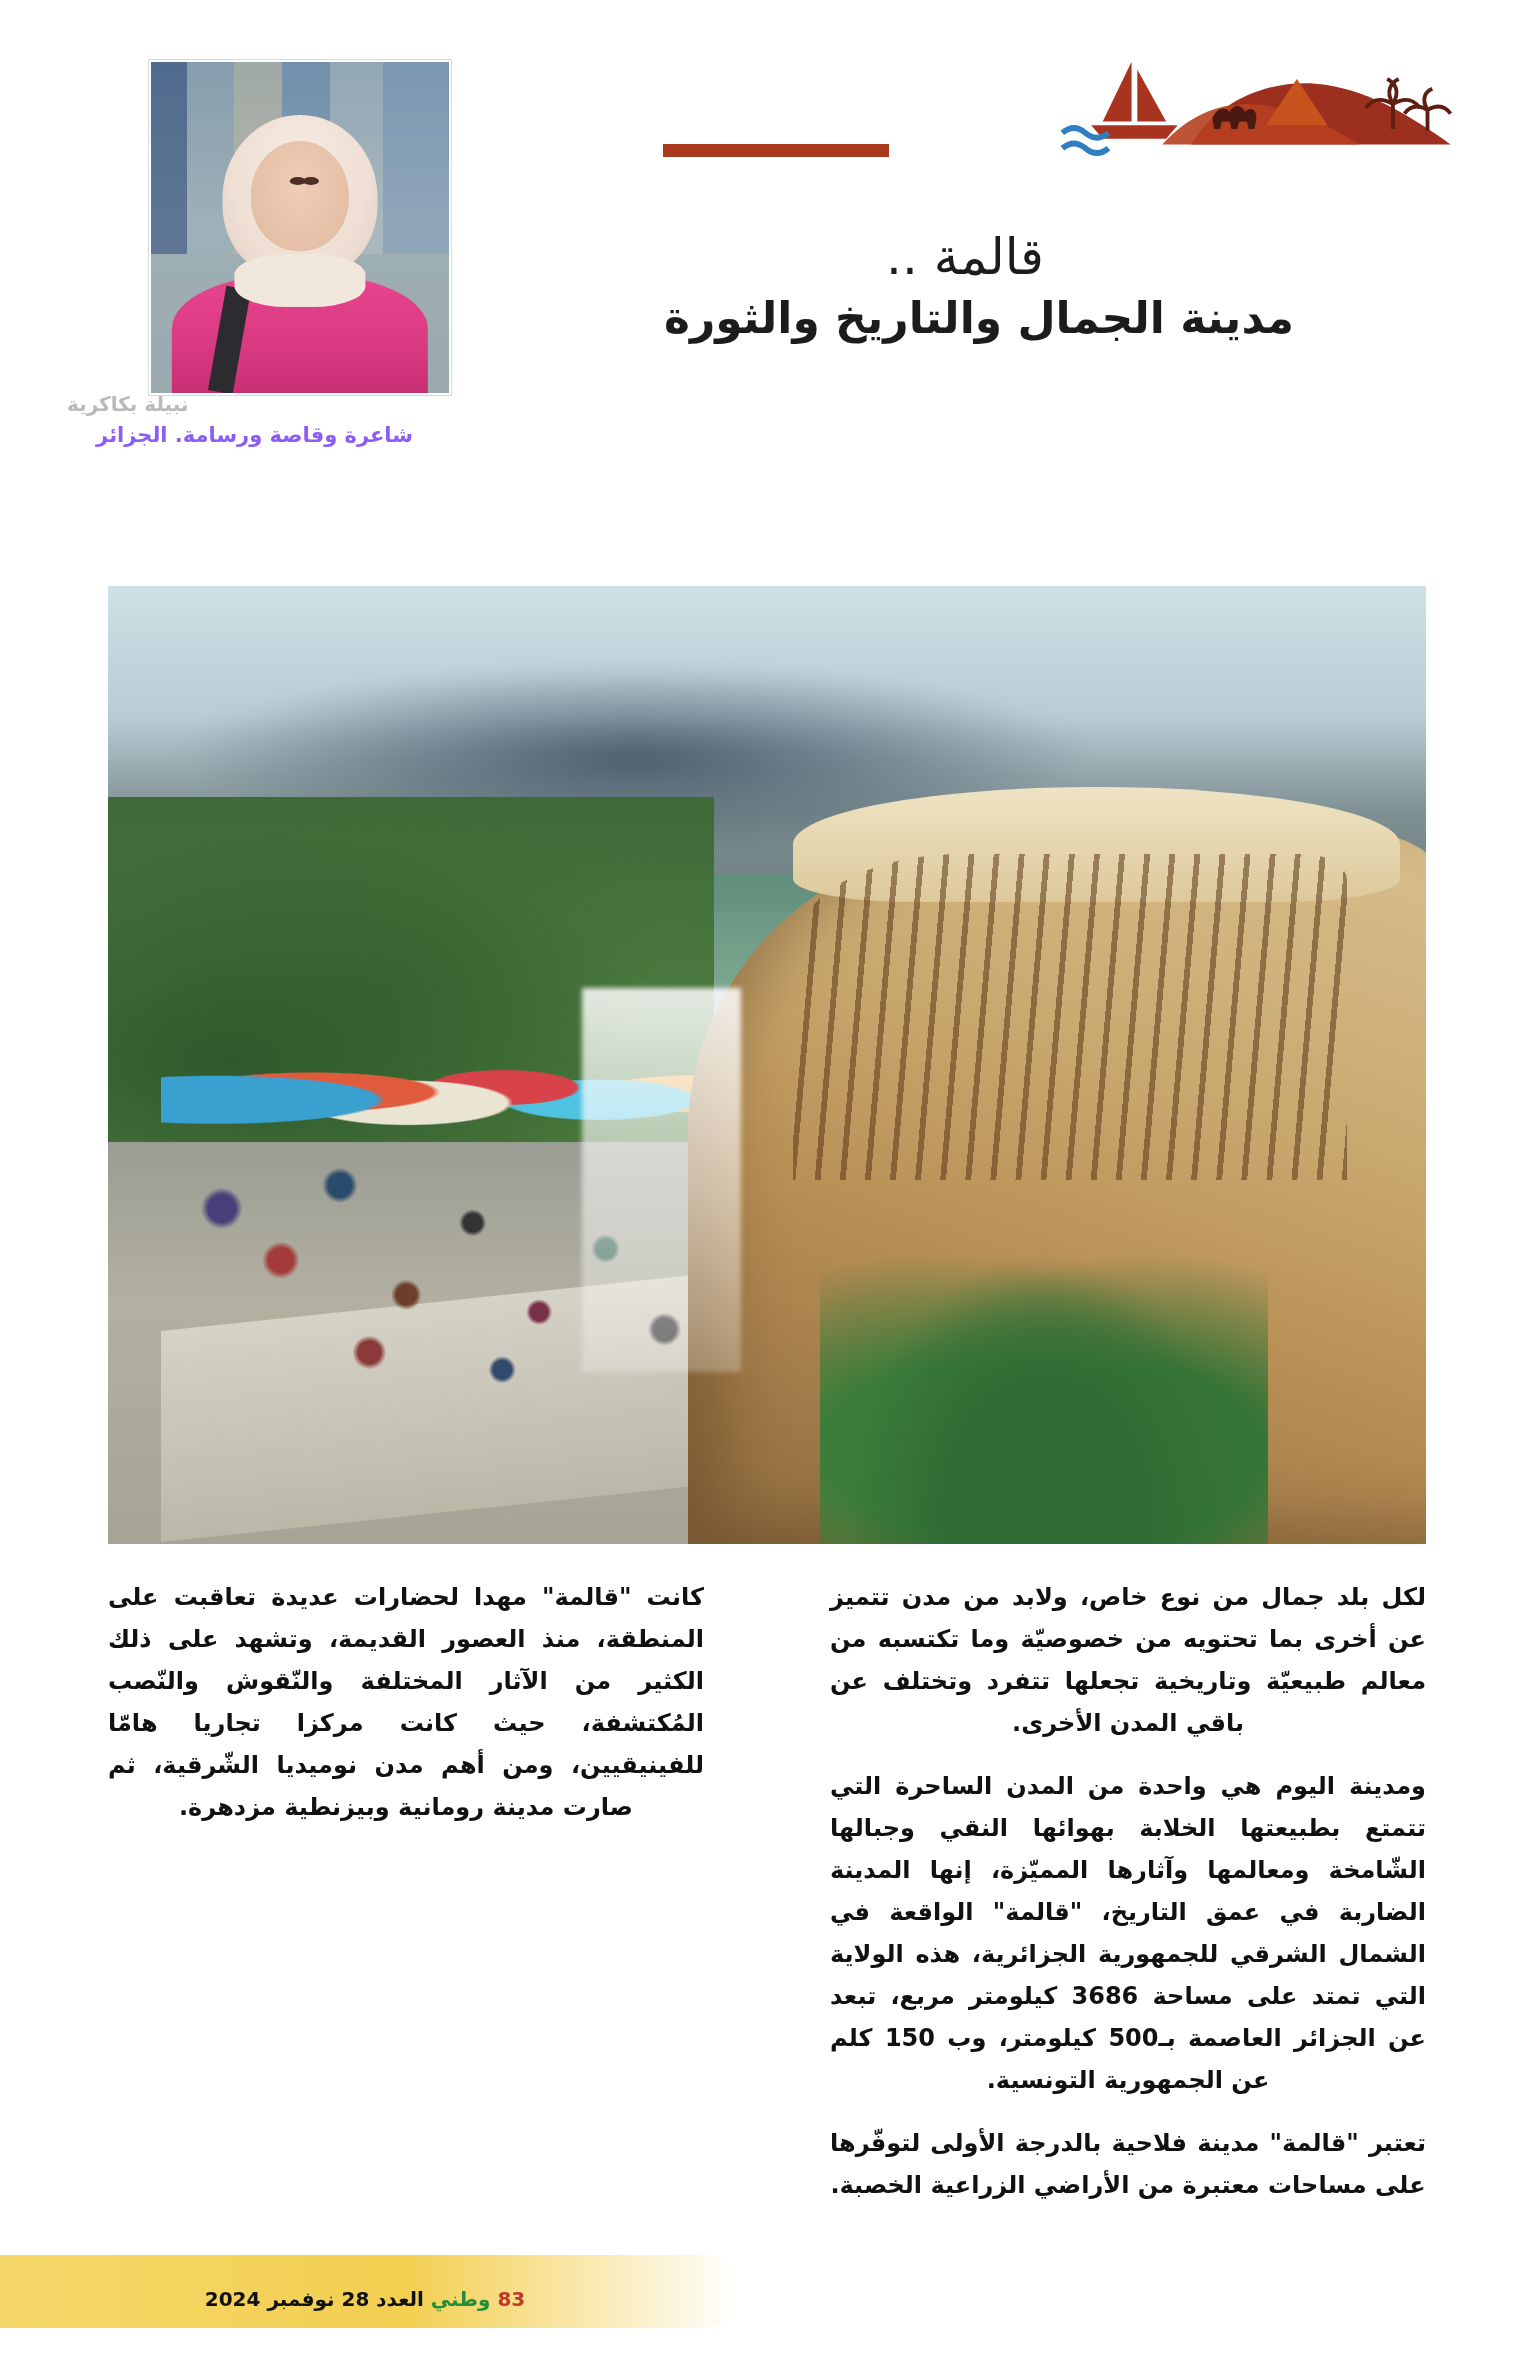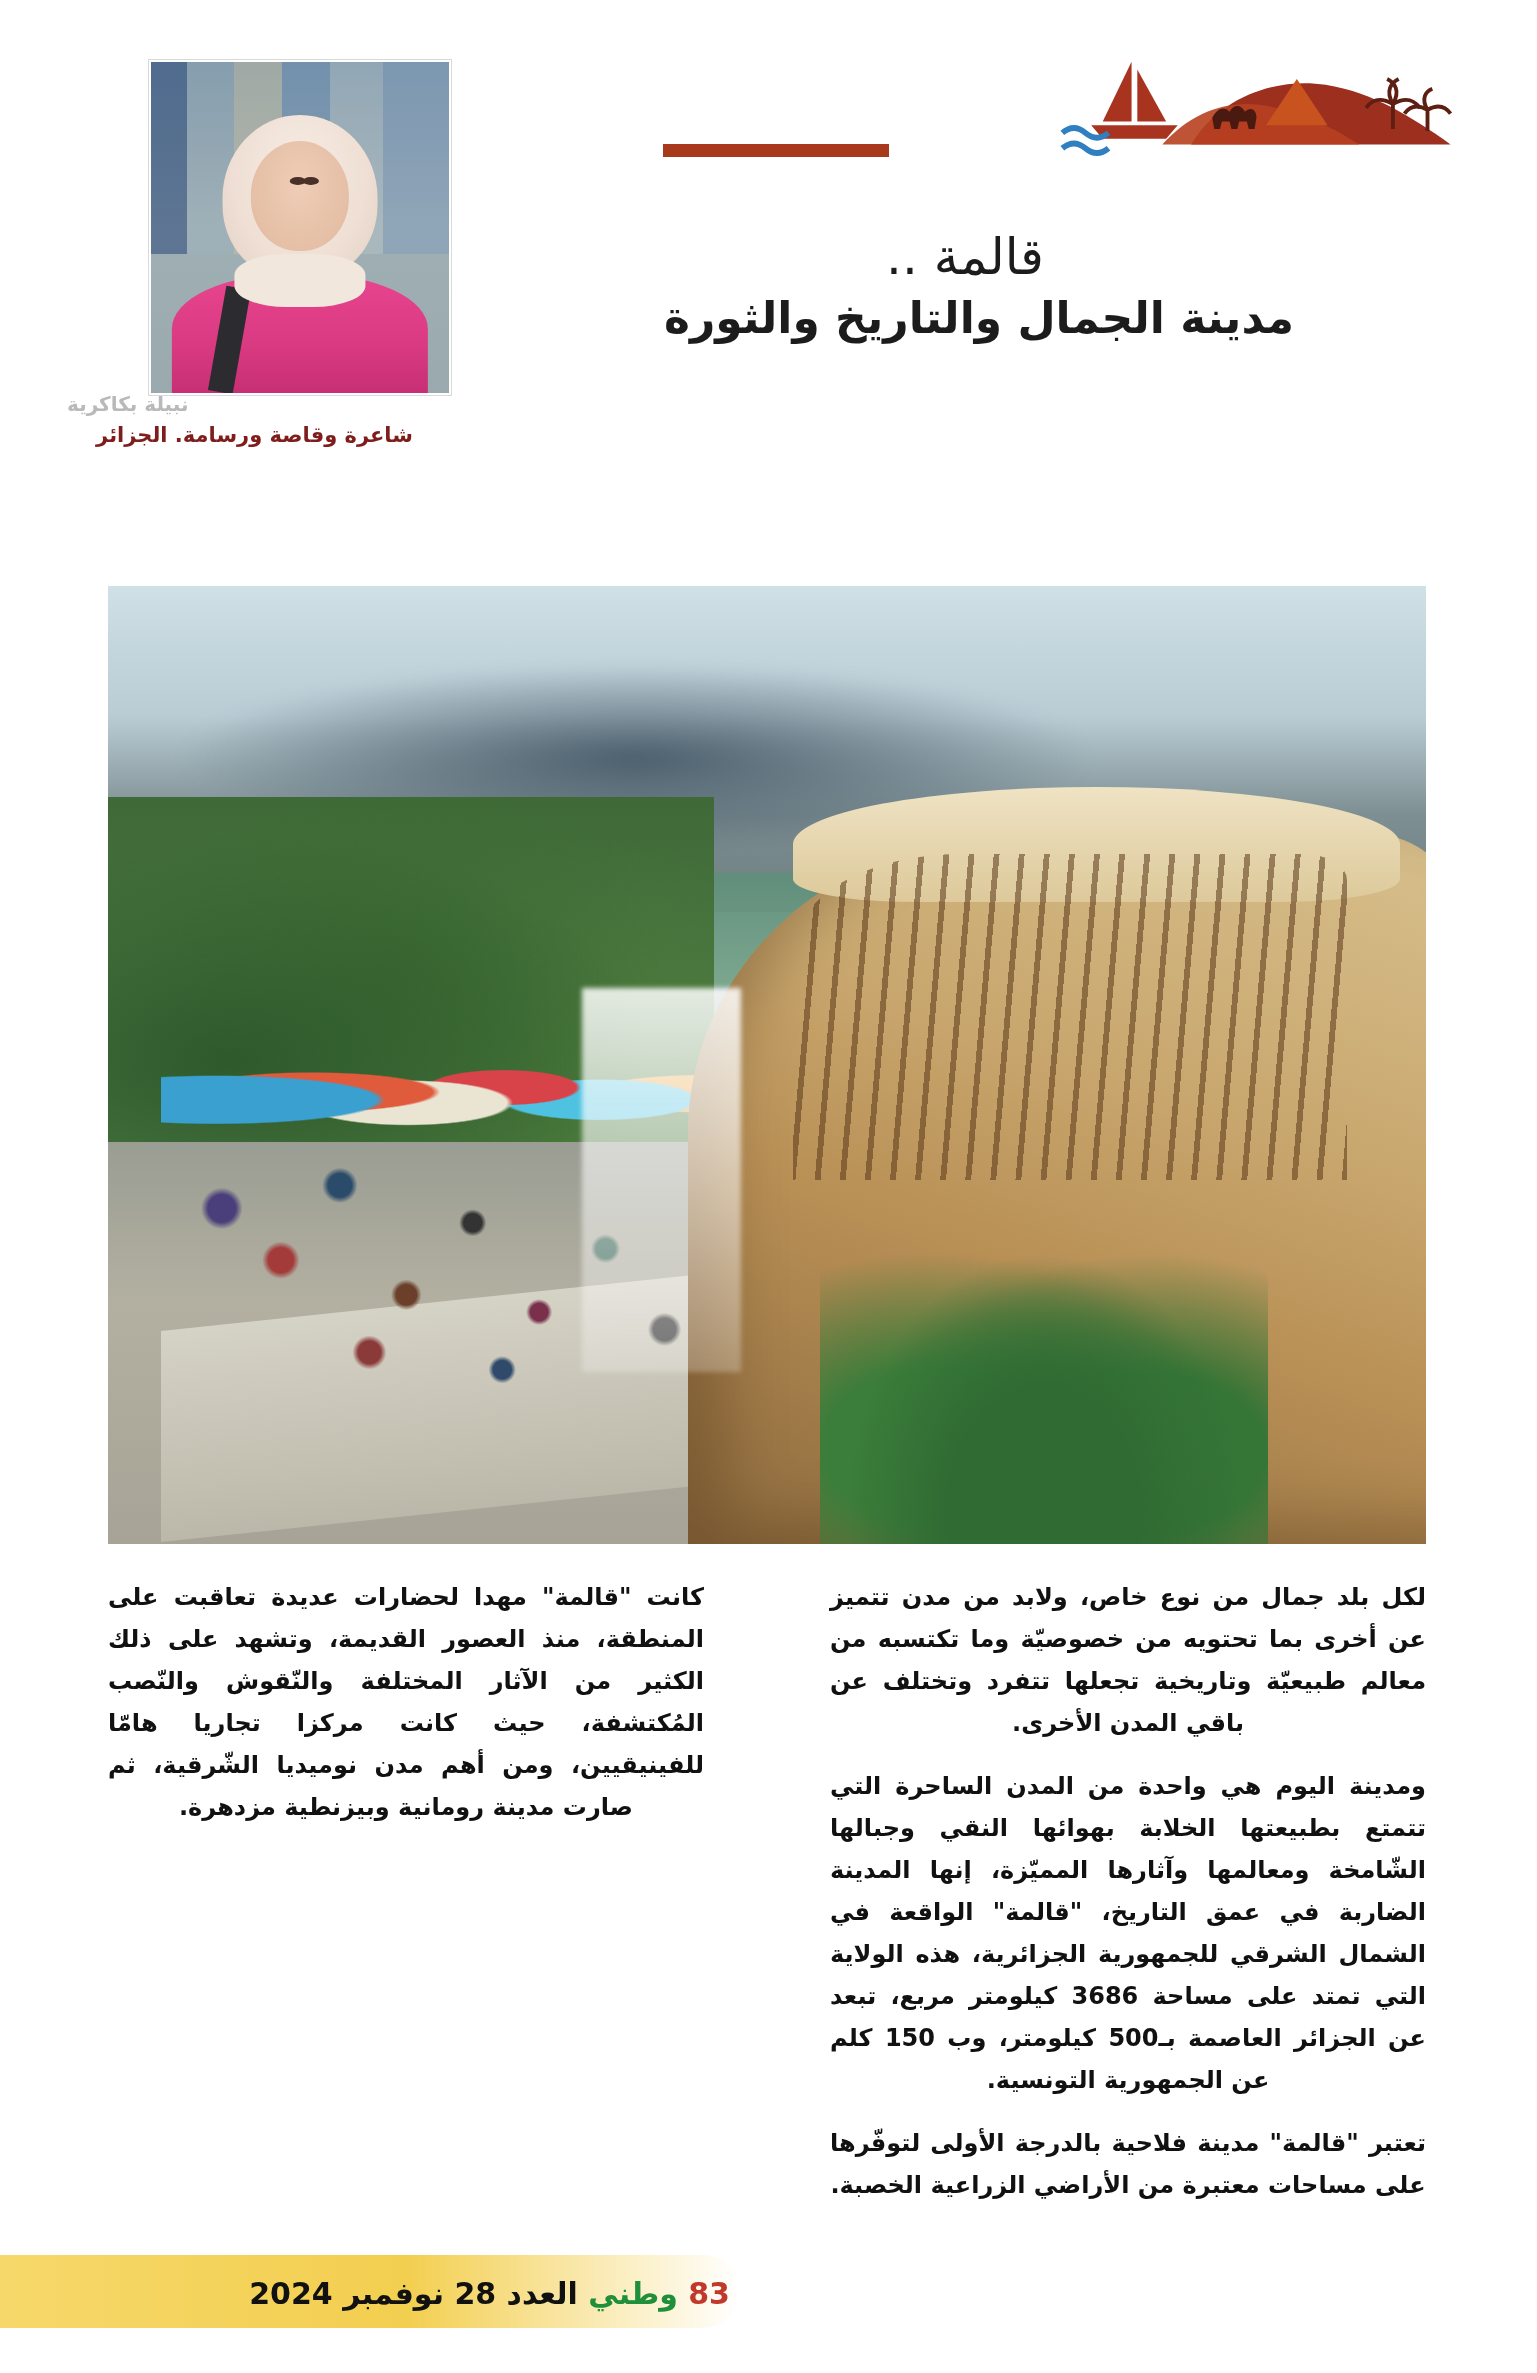--- a/index.html
+++ b/index.html
@@ -117,21 +117,21 @@
     font-size: 20px;
     font-weight: bold;
     letter-spacing: 0;
   }
   .author-role {
     position: absolute;
     left: 53px;
     top: 423px;
     width: 403px;
     text-align: center;
-    color: #7f1d1d;
+    color: #8b5cf6;
     font-size: 21px;
     font-weight: bold;
   }
 
   
   .logo-wrap {
     position: absolute;
     left: 663px;
     top: 29px;
     width: 826px;
@@ -333,23 +333,23 @@
     width: 740px;
     height: 73px;
     background: linear-gradient(90deg, #f6d86a 0%, #f3cf50 55%, #ffffff 100%);
     border-radius: 0 37px 37px 0;
   }
   .footer-text {
     position: absolute;
     left: 0;
     bottom: 63px;
     width: 730px;
-    text-align: right;
+    text-align: center;
     direction: rtl;
-    font-size: 30px;
+    font-size: 20px;
     font-weight: bold;
     color: #111;
   }
   .footer-text .page-no {
     color: #c0392b;
   }
   .footer-text .brand {
     color: #1f8f3a;
   }
 </style>

